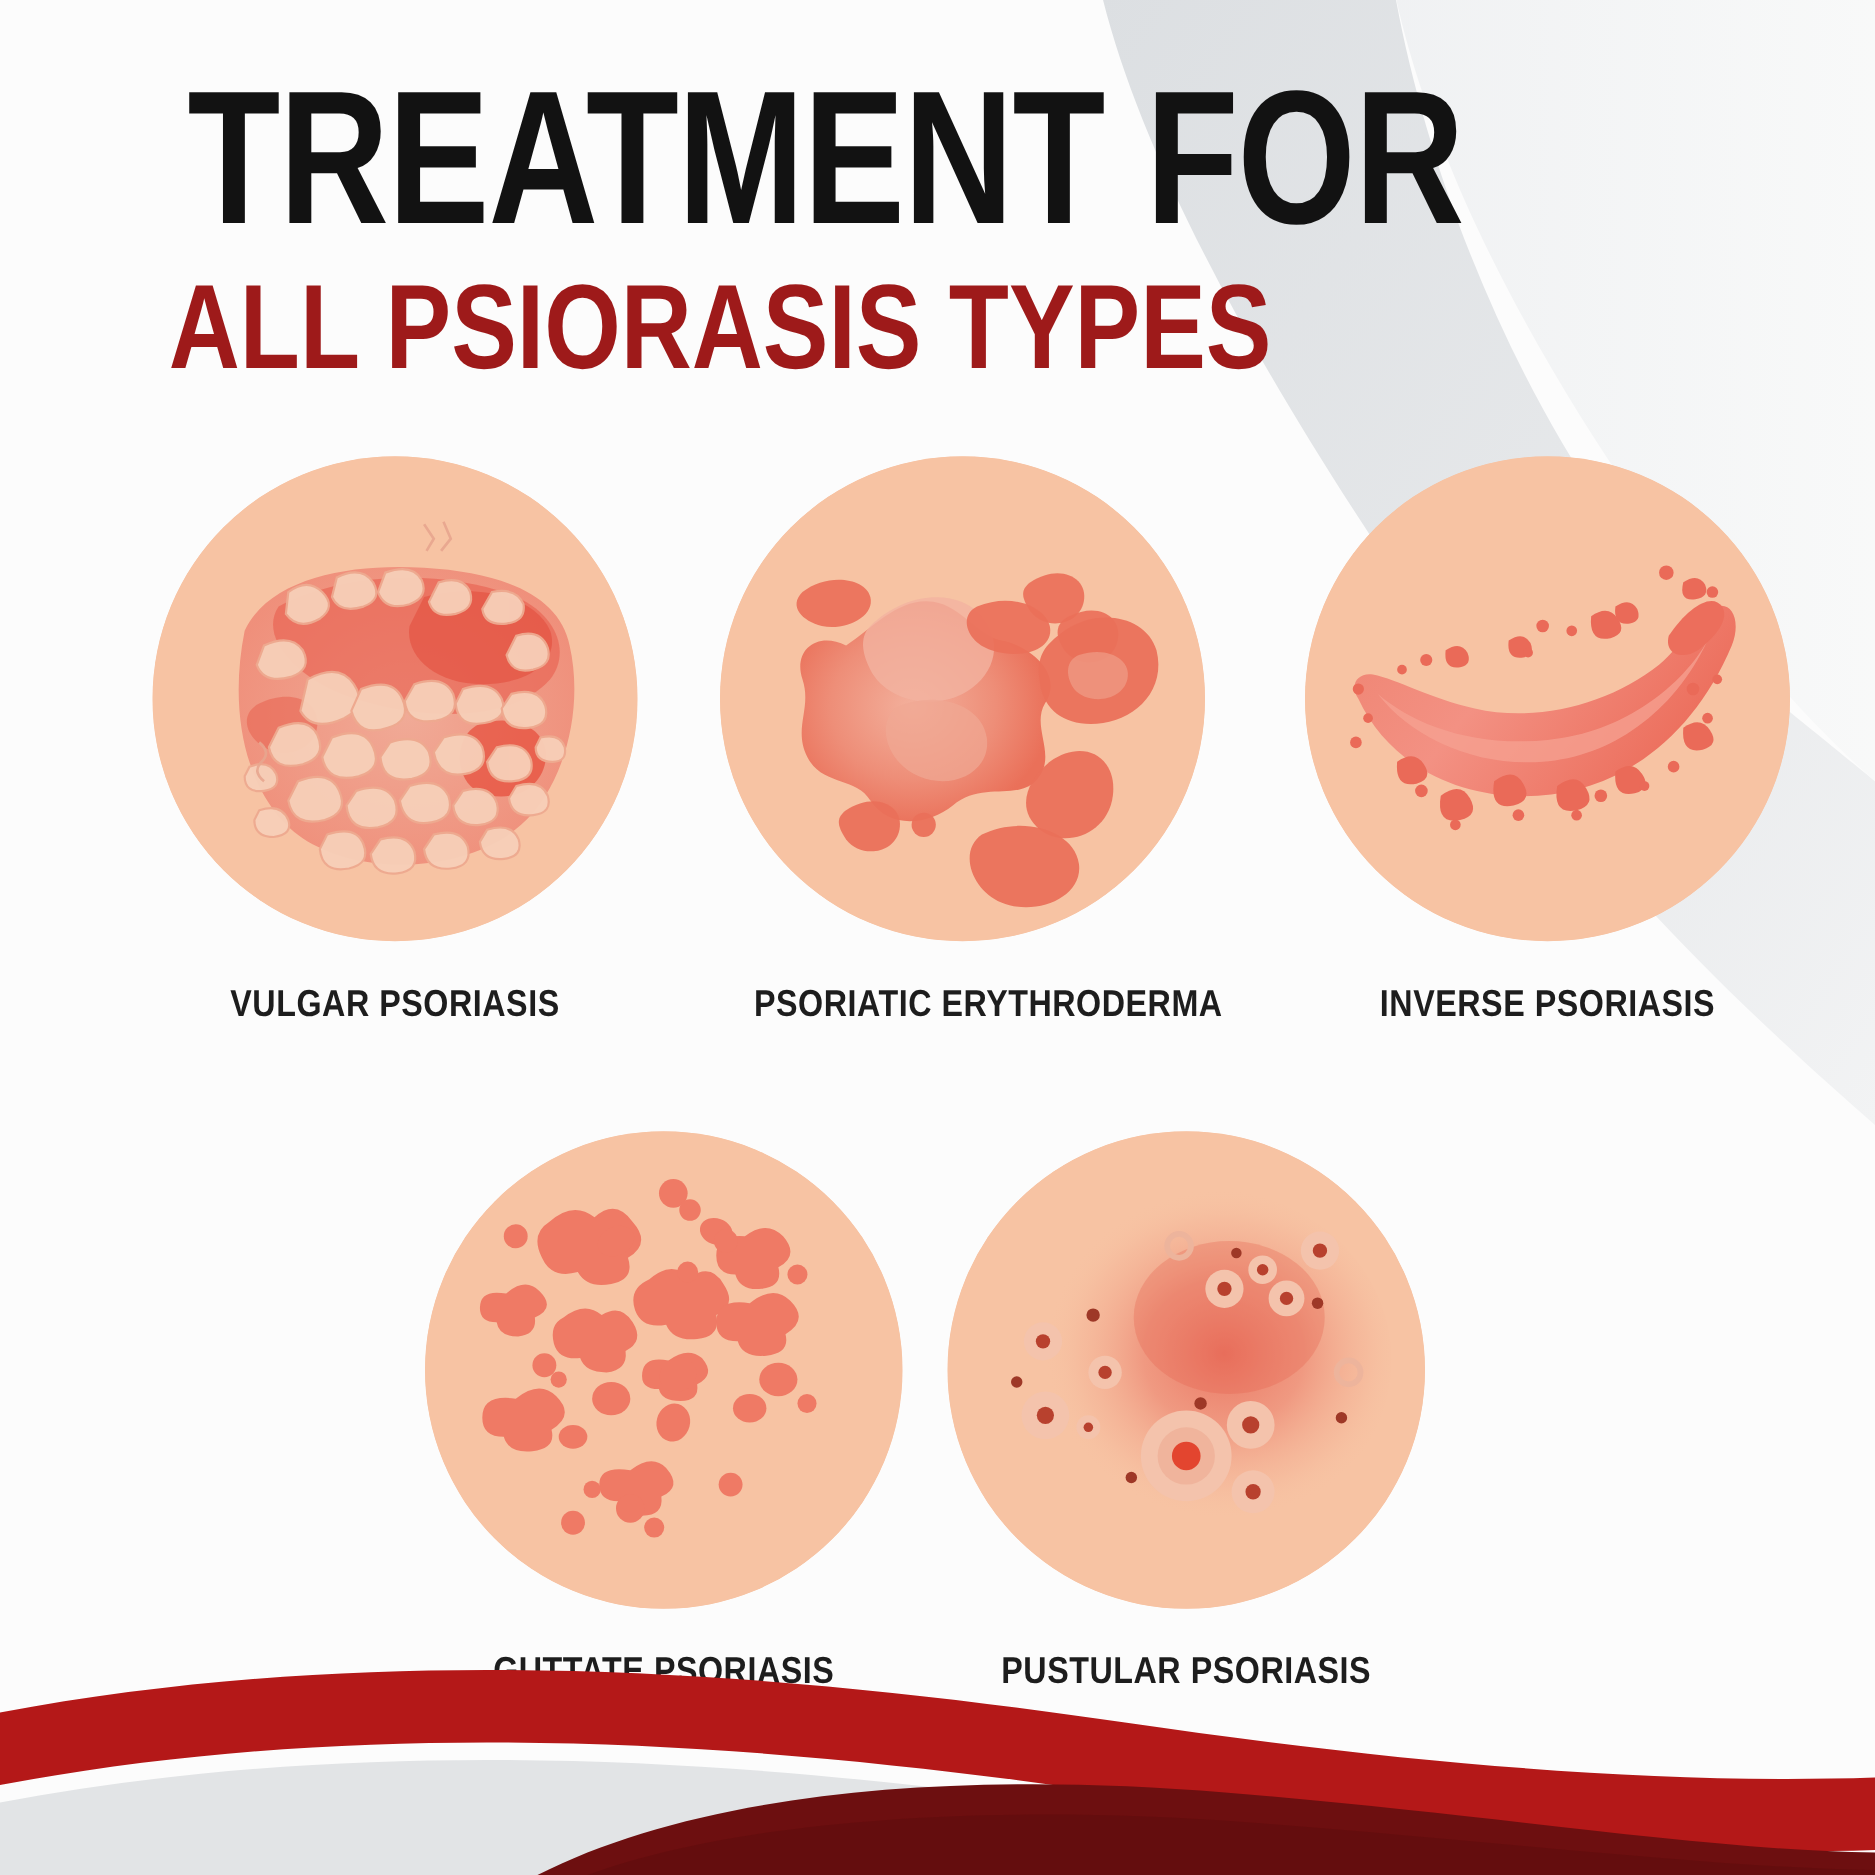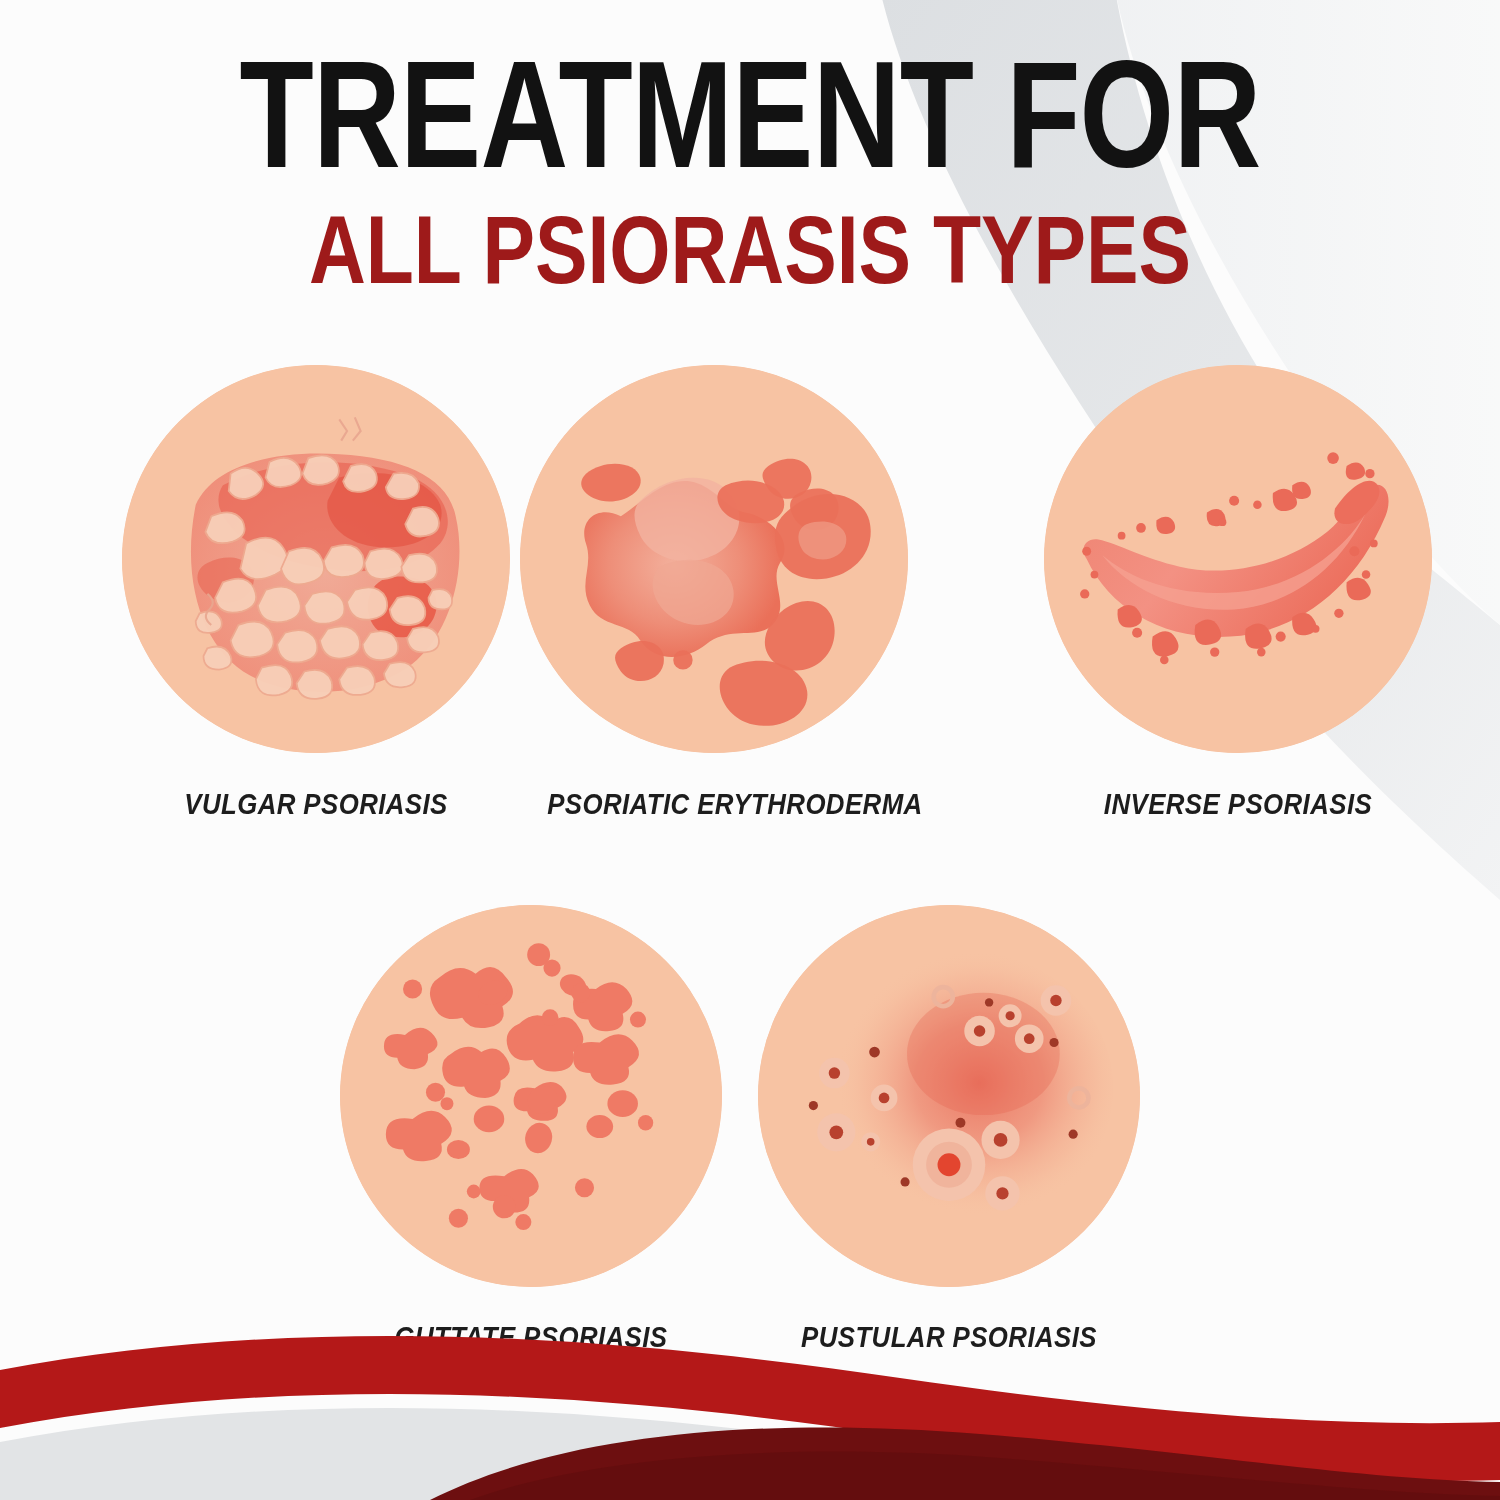--- a/index.html
+++ b/index.html
@@ -8,42 +8,42 @@
     background:#fcfcfc;
     font-family:"Liberation Sans", sans-serif;
     position:relative;
   }
   #poster{position:absolute;inset:0;width:1500px;height:1500px;overflow:hidden;background:#fcfcfc;}
 
   
   .bg-swoosh{position:absolute;inset:0;width:1500px;height:1500px;pointer-events:none;}
 
   
-  .head-wrap{position:absolute;left:0;top:0;width:1500px;text-align:center;}
+  .head-wrap{position:absolute;left:0;top:12px;width:1500px;text-align:left;}
   .title{
     font-family:"Liberation Sans Narrow","Liberation Sans",sans-serif;
     font-weight:700;color:#121212;
     font-size:152px;line-height:0.95;
     letter-spacing:-1px;
     transform:scaleX(0.80);
     margin:0;padding-top:42px;
     white-space:nowrap;
   }
   .subtitle{
     font-family:"Liberation Sans Narrow","Liberation Sans",sans-serif;
     font-weight:700;color:#9e1a1a;
     font-size:96px;line-height:1;
     letter-spacing:0px;
     transform:scaleX(0.82);
     margin:0;padding-top:16px;
     white-space:nowrap;
   }
 
   
-  .cell{position:absolute;font-style:italic;}
+  .cell{position:absolute;}
   .disc{
     position:absolute;border-radius:50%;overflow:hidden;
     background:#f7c3a3;
   }
   .disc svg{display:block;width:100%;height:100%;}
   .cap{
     position:absolute;width:100%;text-align:center;
     font-family:"Liberation Sans Narrow","Liberation Sans",sans-serif;
     font-weight:700;color:#1d1d1d;
     font-size:30px;letter-spacing:0.5px;
@@ -140,21 +140,21 @@
             <path d="M112,28 l4,6 l-3,5"></path>
               <path d="M120,27 l3,7 l-4,5"></path>
             <path d="M44,118 q5,4 1,8 q-4,4 1,8"></path>
           </g>
         </g>
       </svg>
     </div>
     <div class="cap" style="top:422px;">VULGAR PSORIASIS</div>
   </div>
 
-  <div class="cell" style="left:520px;top:365px;width:388px;height:470px;">
+  <div class="cell" style="left:576px;top:365px;width:388px;height:470px;">
     <div class="disc" style="left:0;top:0;width:388px;height:388px;">
       <svg viewBox="0 0 200 200">
         <defs>
           <clipPath id="c2">
               <circle cx="100" cy="100" r="100"></circle>
             </clipPath>
           <radialGradient id="ecore" cx="45%" cy="48%" r="55%">
             <stop offset="0%" stop-color="#f3b09c"></stop>
             <stop offset="60%" stop-color="#ee8e78"></stop>
             <stop offset="100%" stop-color="#ea7059"></stop>

